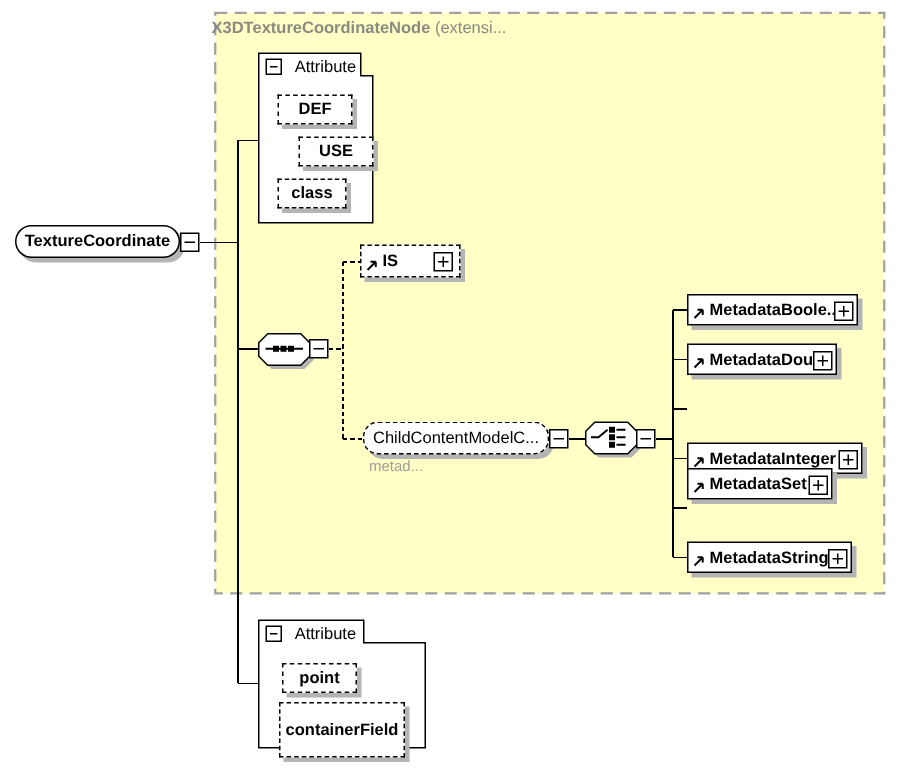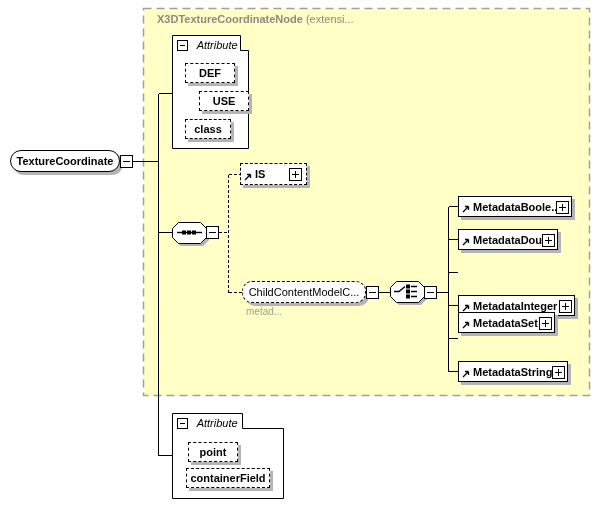--- a/index.html
+++ b/index.html
@@ -33,21 +33,21 @@
   .box.rounded{border-style:dashed;border-radius:10px;font-weight:normal;box-shadow:3px 3px 0 var(--shadow);}
   .box.leftalign{justify-content:flex-start;padding-left:14px;}
 
   .pm{position:absolute;width:13px;height:13px;background:#fff;border:1px solid var(--line);box-sizing:border-box;cursor:pointer;}
   .pm .h{position:absolute;left:2px;right:2px;top:5px;height:1px;background:var(--line);}
   .pm .v{position:absolute;top:2px;bottom:2px;left:5px;width:1px;background:var(--line);}
 
   .hdr-pm{position:relative;display:inline-block;width:11px;height:11px;background:#fff;border:1px solid var(--line);box-sizing:border-box;vertical-align:-2px;margin-right:6px;}
   .hdr-pm .h{position:absolute;left:2px;right:2px;top:4px;height:1px;background:var(--line);}
 
-  .attr-label{position:absolute;font-size:11px;color:#000;font-style:italic;white-space:nowrap;}
+  .attr-label{position:absolute;font-size:11px;color:#000;white-space:nowrap;}
   .attr-label .hdr-pm{font-style:normal;}
 
   .container-header{position:absolute;font-size:11px;color:var(--header-text);white-space:nowrap;}
   .container-header .b{font-weight:bold;}
 
   .annotation{position:absolute;font-size:10px;color:var(--muted);white-space:nowrap;}
 
   .ref-arrow{position:absolute;left:3px;bottom:3px;width:9px;height:9px;}
   .ref-arrow path{stroke:var(--line);stroke-width:1.3;fill:none;}
 </style>
@@ -82,21 +82,21 @@
     <g>
       <path class="oct-shadow" d="M399,284 H421 L427,290 V299 L421,305 H399 L393,299 V290 Z"></path>
       <path class="oct" d="M396.5,281.5 H418.5 L424.5,287.5 V296.5 L418.5,302.5 H396.5 L390.5,296.5 V287.5 Z"></path>
       <path class="glyph" d="M394,291.5 H399 L405,286.5 M411,286.5 H417 M411,291.5 H417 M411,296.5 H417"></path>
       <rect class="glyph-sq" x="406" y="284.5" width="4" height="4"></rect>
       <rect class="glyph-sq" x="406" y="289.5" width="4" height="4"></rect>
       <rect class="glyph-sq" x="406" y="294.5" width="4" height="4"></rect>
     </g>
   </svg>
 
-  <div class="container-header" style="left:157px;top:13px;">
+  <div class="container-header" style="left:141px;top:13px;">
     <span class="b">X3DTextureCoordinateNode</span><span> (extensi...</span>
   </div>
 
   <div class="box" style="left:10px;top:150px;width:110px;height:22px;border-radius:11px;">
     <span>TextureCoordinate</span>
   </div>
   <div class="pm" style="left:120px;top:155px;">
       <span class="h"></span>
     </div>
 
@@ -192,17 +192,17 @@
       </div>
   </div>
 
   <div class="attr-label" style="left:177px;top:417px;">
     <span class="hdr-pm"><span class="h"></span></span>
     <span>Attribute</span>
   </div>
   <div class="box dashed" style="left:188px;top:442px;width:50px;height:20px;">
     <span>point</span>
   </div>
-  <div class="box dashed" style="left:186px;top:468px;width:84px;height:20px;">
+  <div class="box dashed" style="left:186px;top:468px;width:84px;height:37px;">
     <span>containerField</span>
   </div>
 
 </div>
 
 </body></html>

